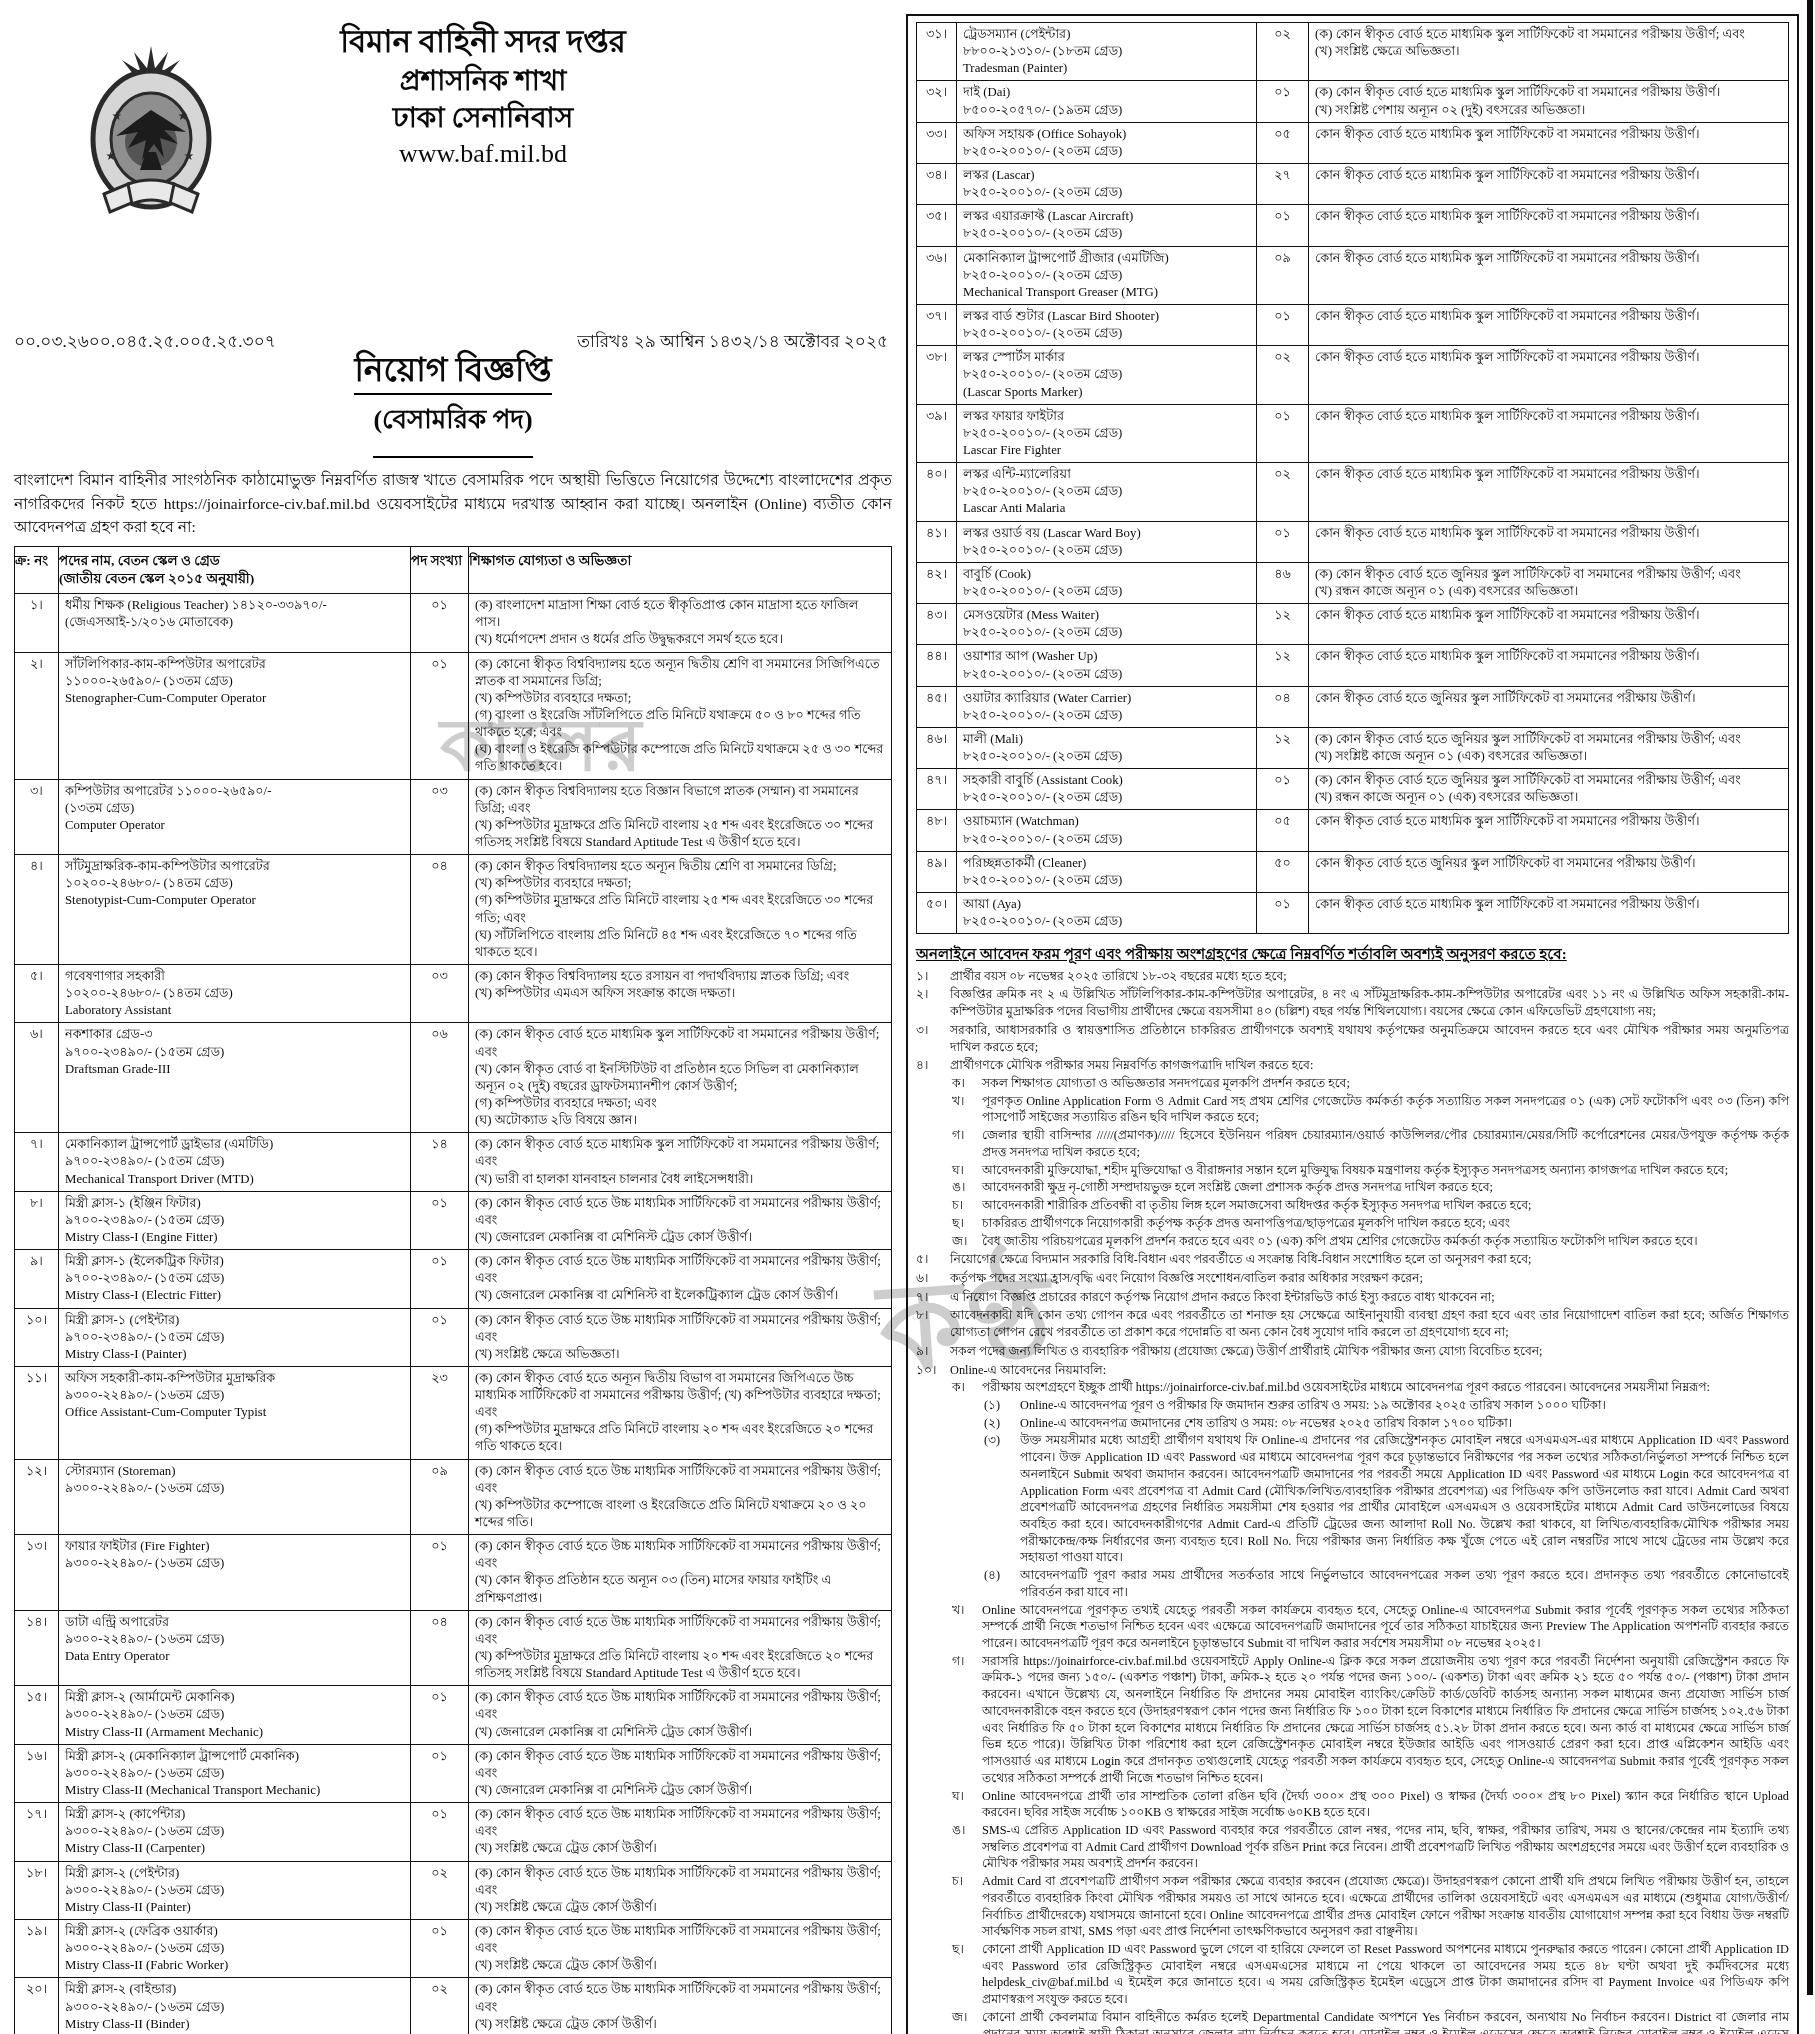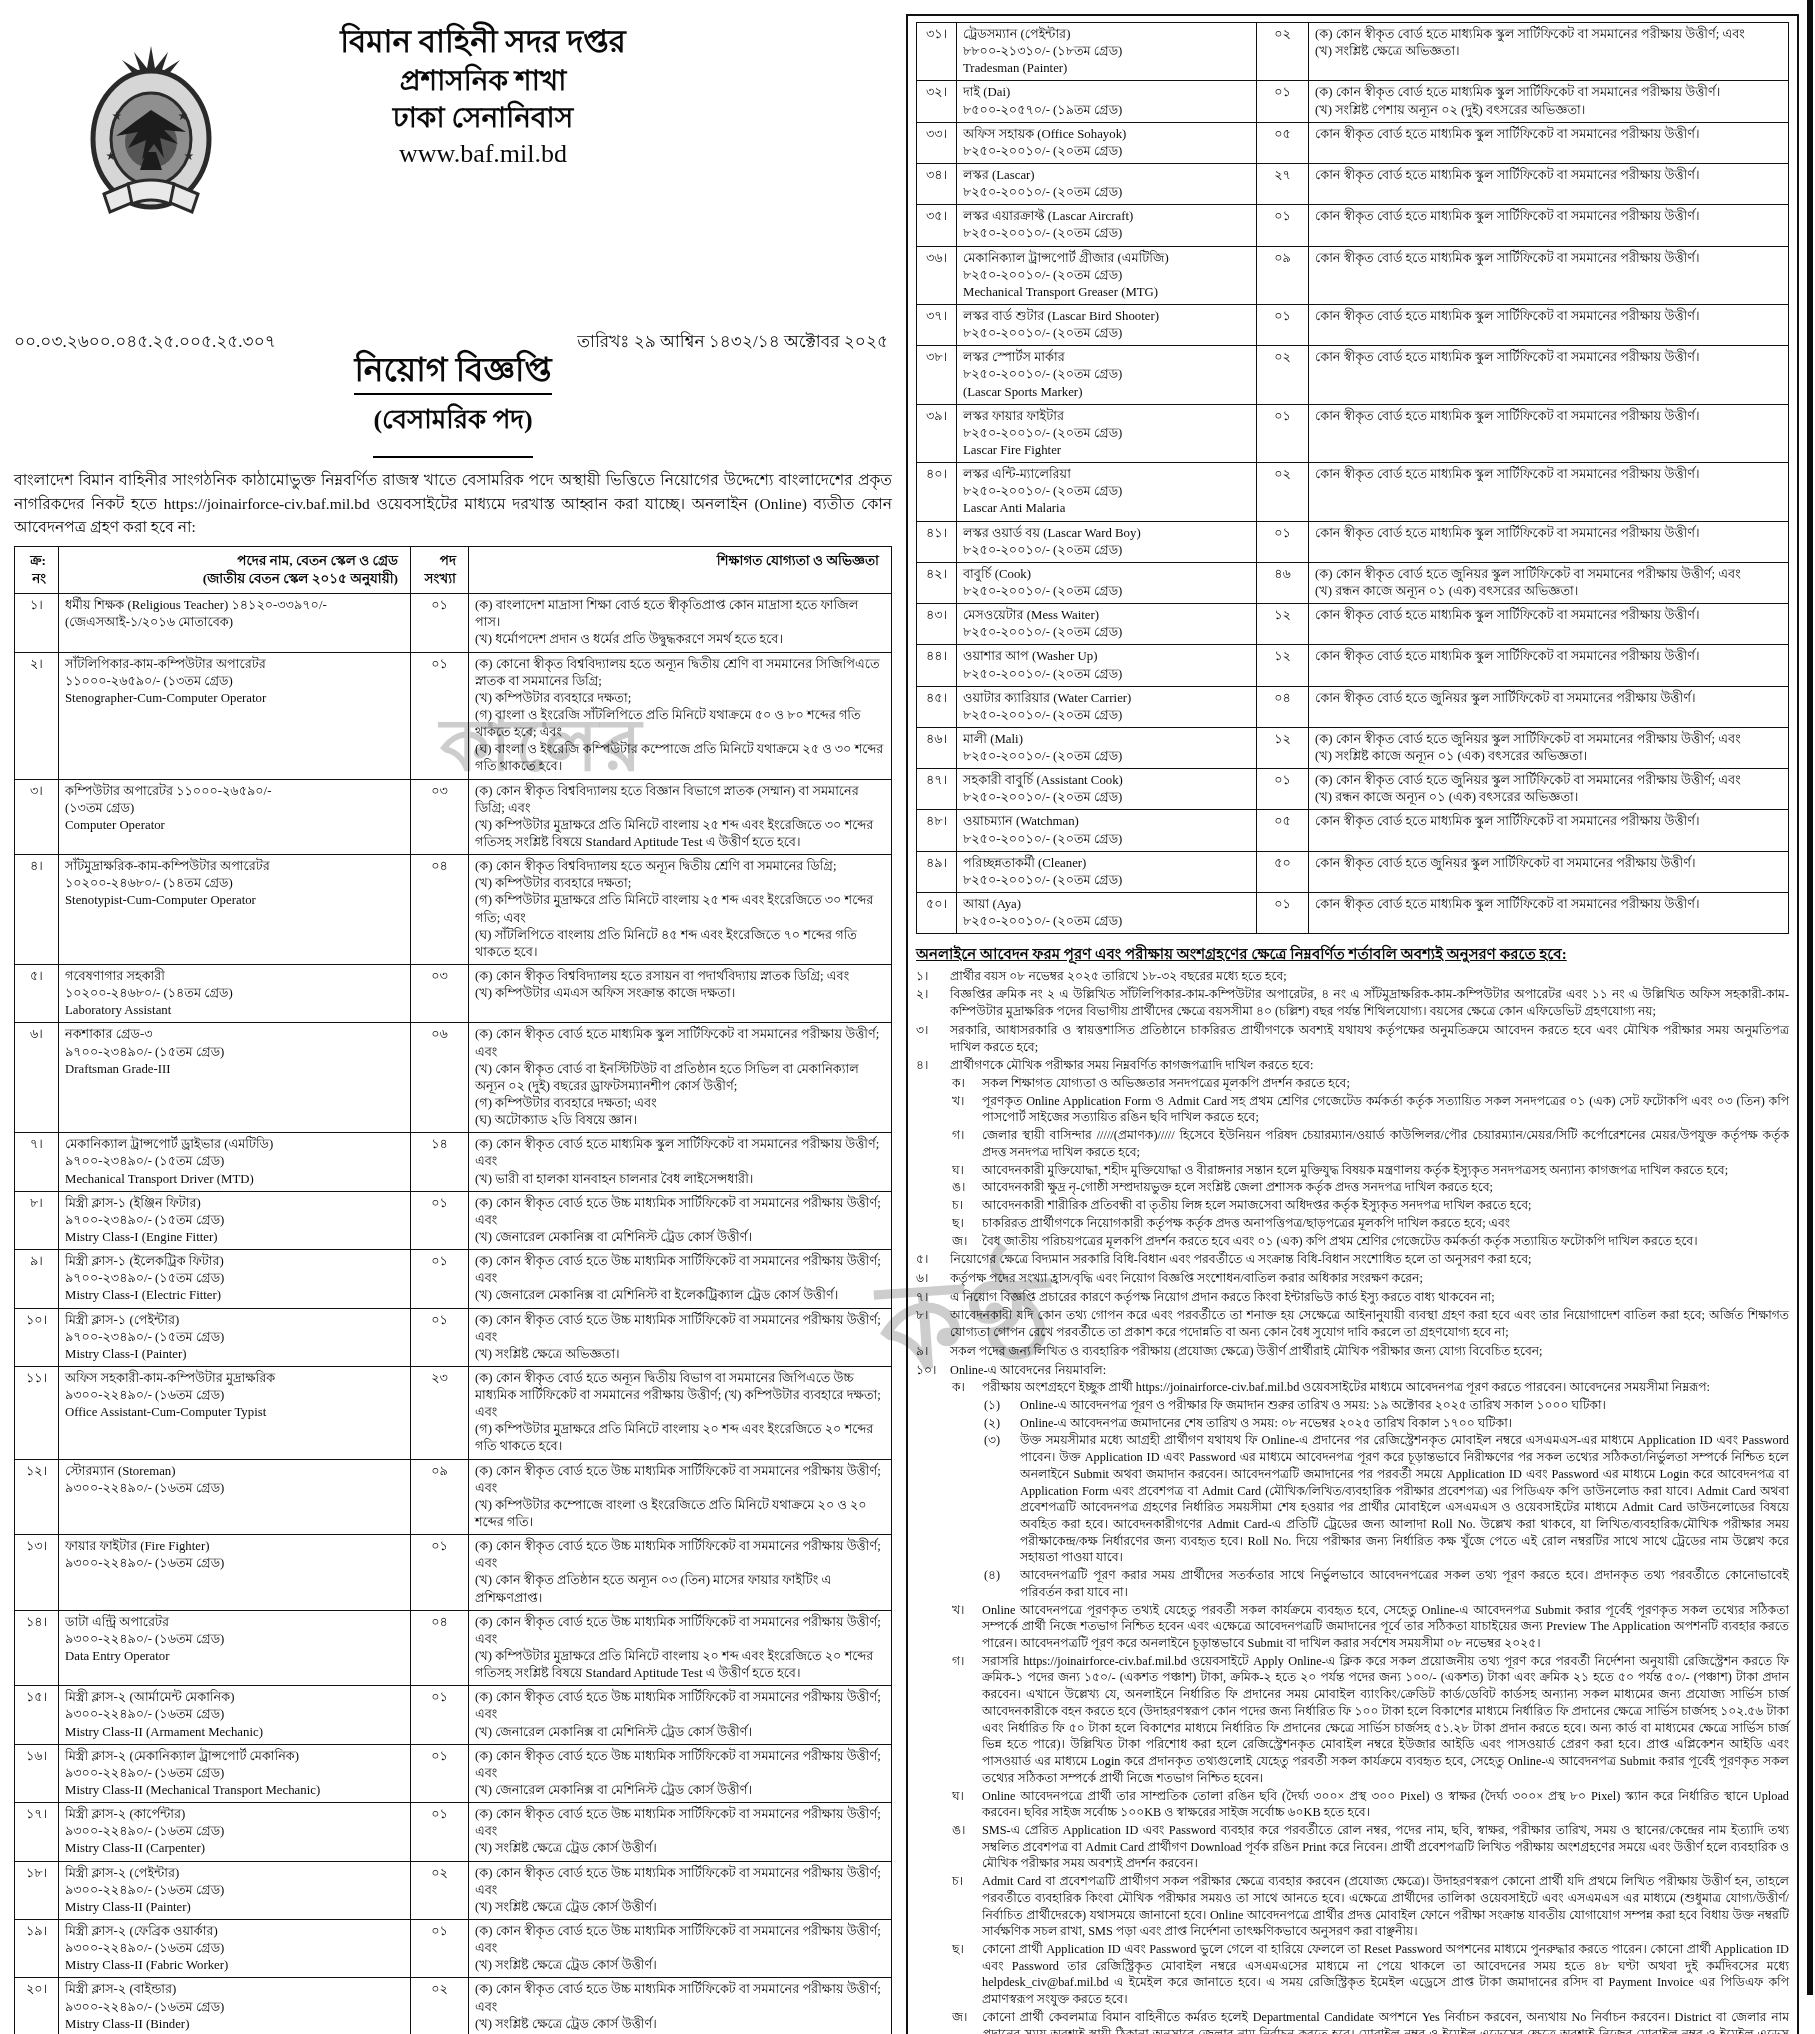--- a/index.html
+++ b/index.html
@@ -68,21 +68,21 @@
   }
   
   .pos-table { border-collapse:collapse; width:100%; }
   .pos-table th, .pos-table td {
     border:1.6px solid #111;
     padding:3px 6px;
     vertical-align:top;
     font-size:12.8px;
     line-height:1.34;
   }
-  .pos-table th { text-align:right; font-weight:bold; font-size:13.5px; padding:5px 12px; }
+  .pos-table th { text-align:left; font-weight:bold; font-size:13.5px; padding:5px 0; }
   .pos-table td.c-no { width:44px; text-align:center; white-space:nowrap; }
   .pos-table td.c-name { width:352px; white-space:pre-line; }
   .pos-table td.c-cnt { width:58px; text-align:center; }
   .pos-table td.c-qual { white-space:pre-line; }
   .pos-table.right td.c-no { width:40px; }
   .pos-table.right td.c-name { width:300px; }
   .pos-table.right td.c-cnt { width:52px; }
   
   .conds { margin-top:10px; font-size:12.3px; line-height:1.36; }
   .conds-head {

